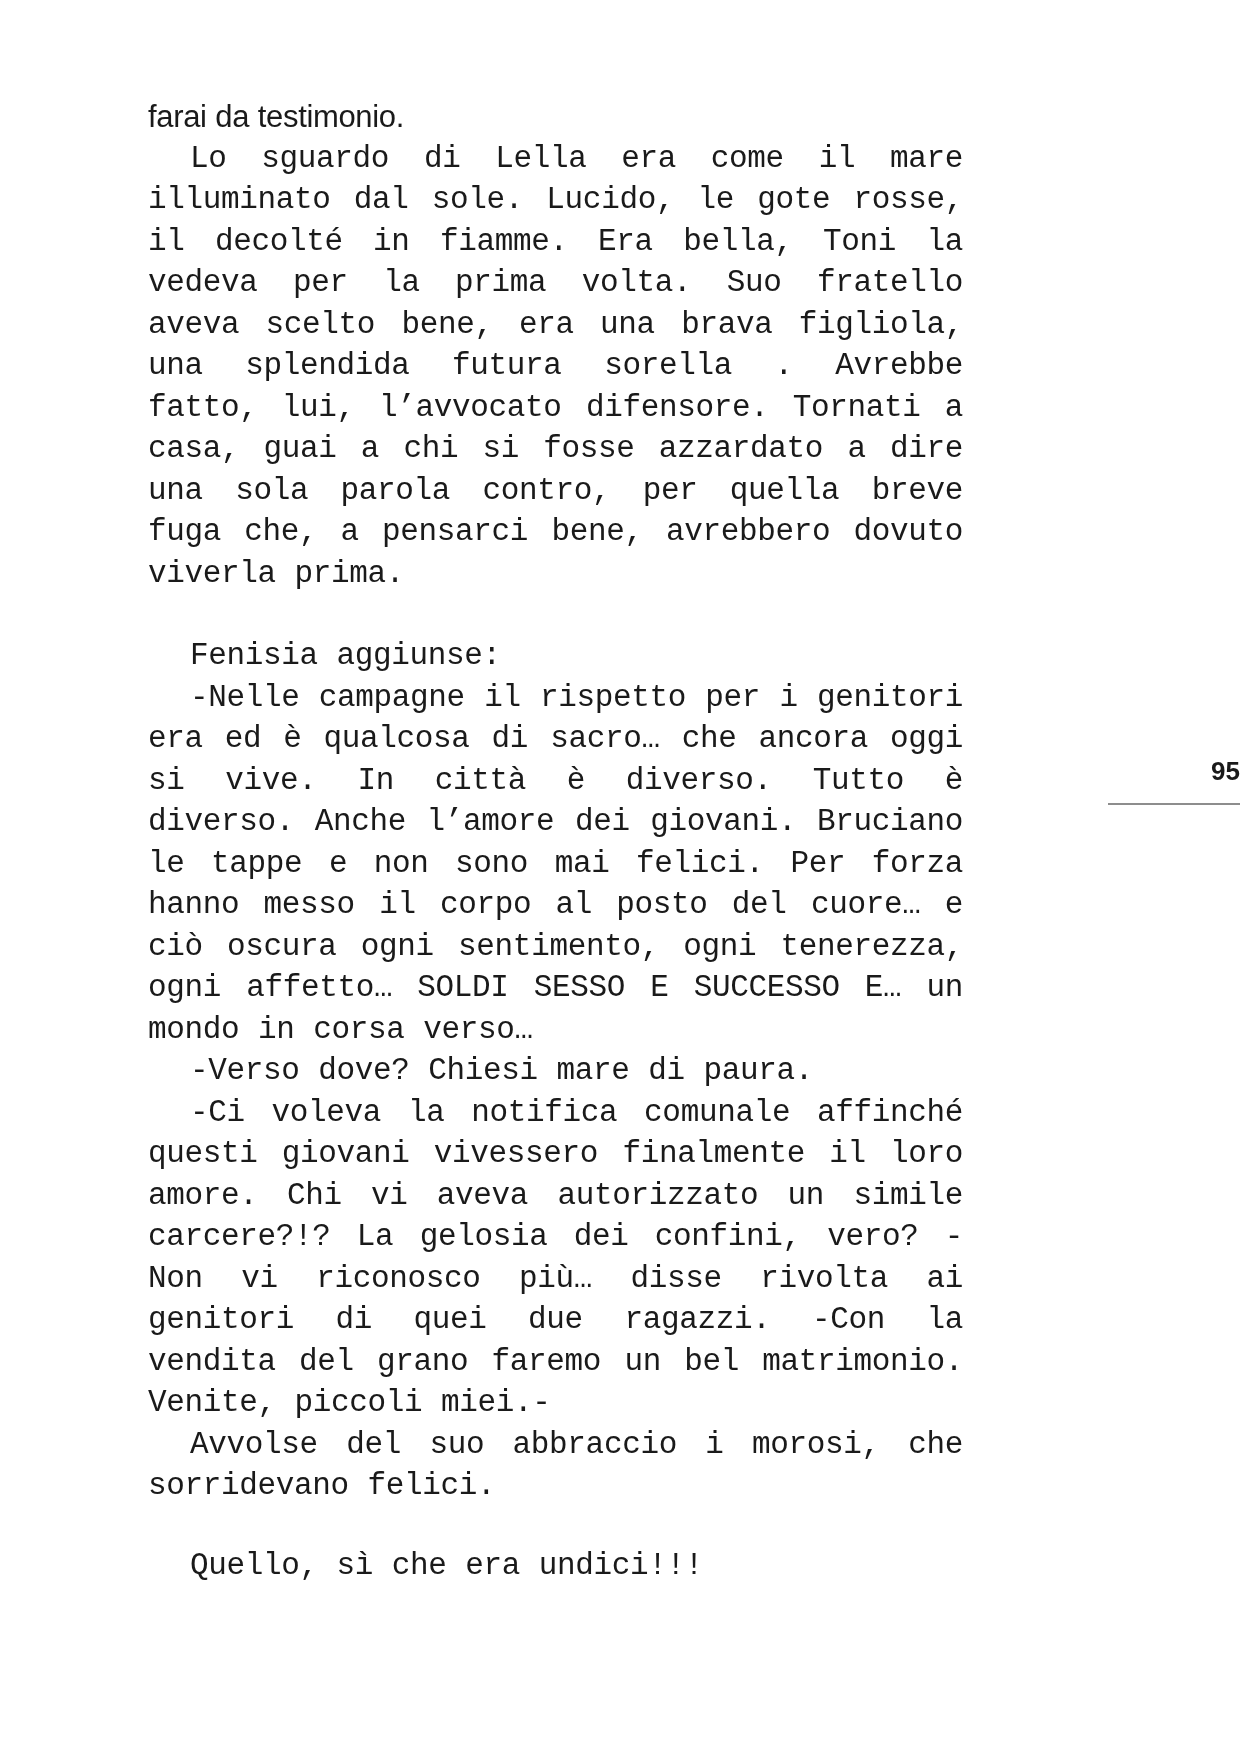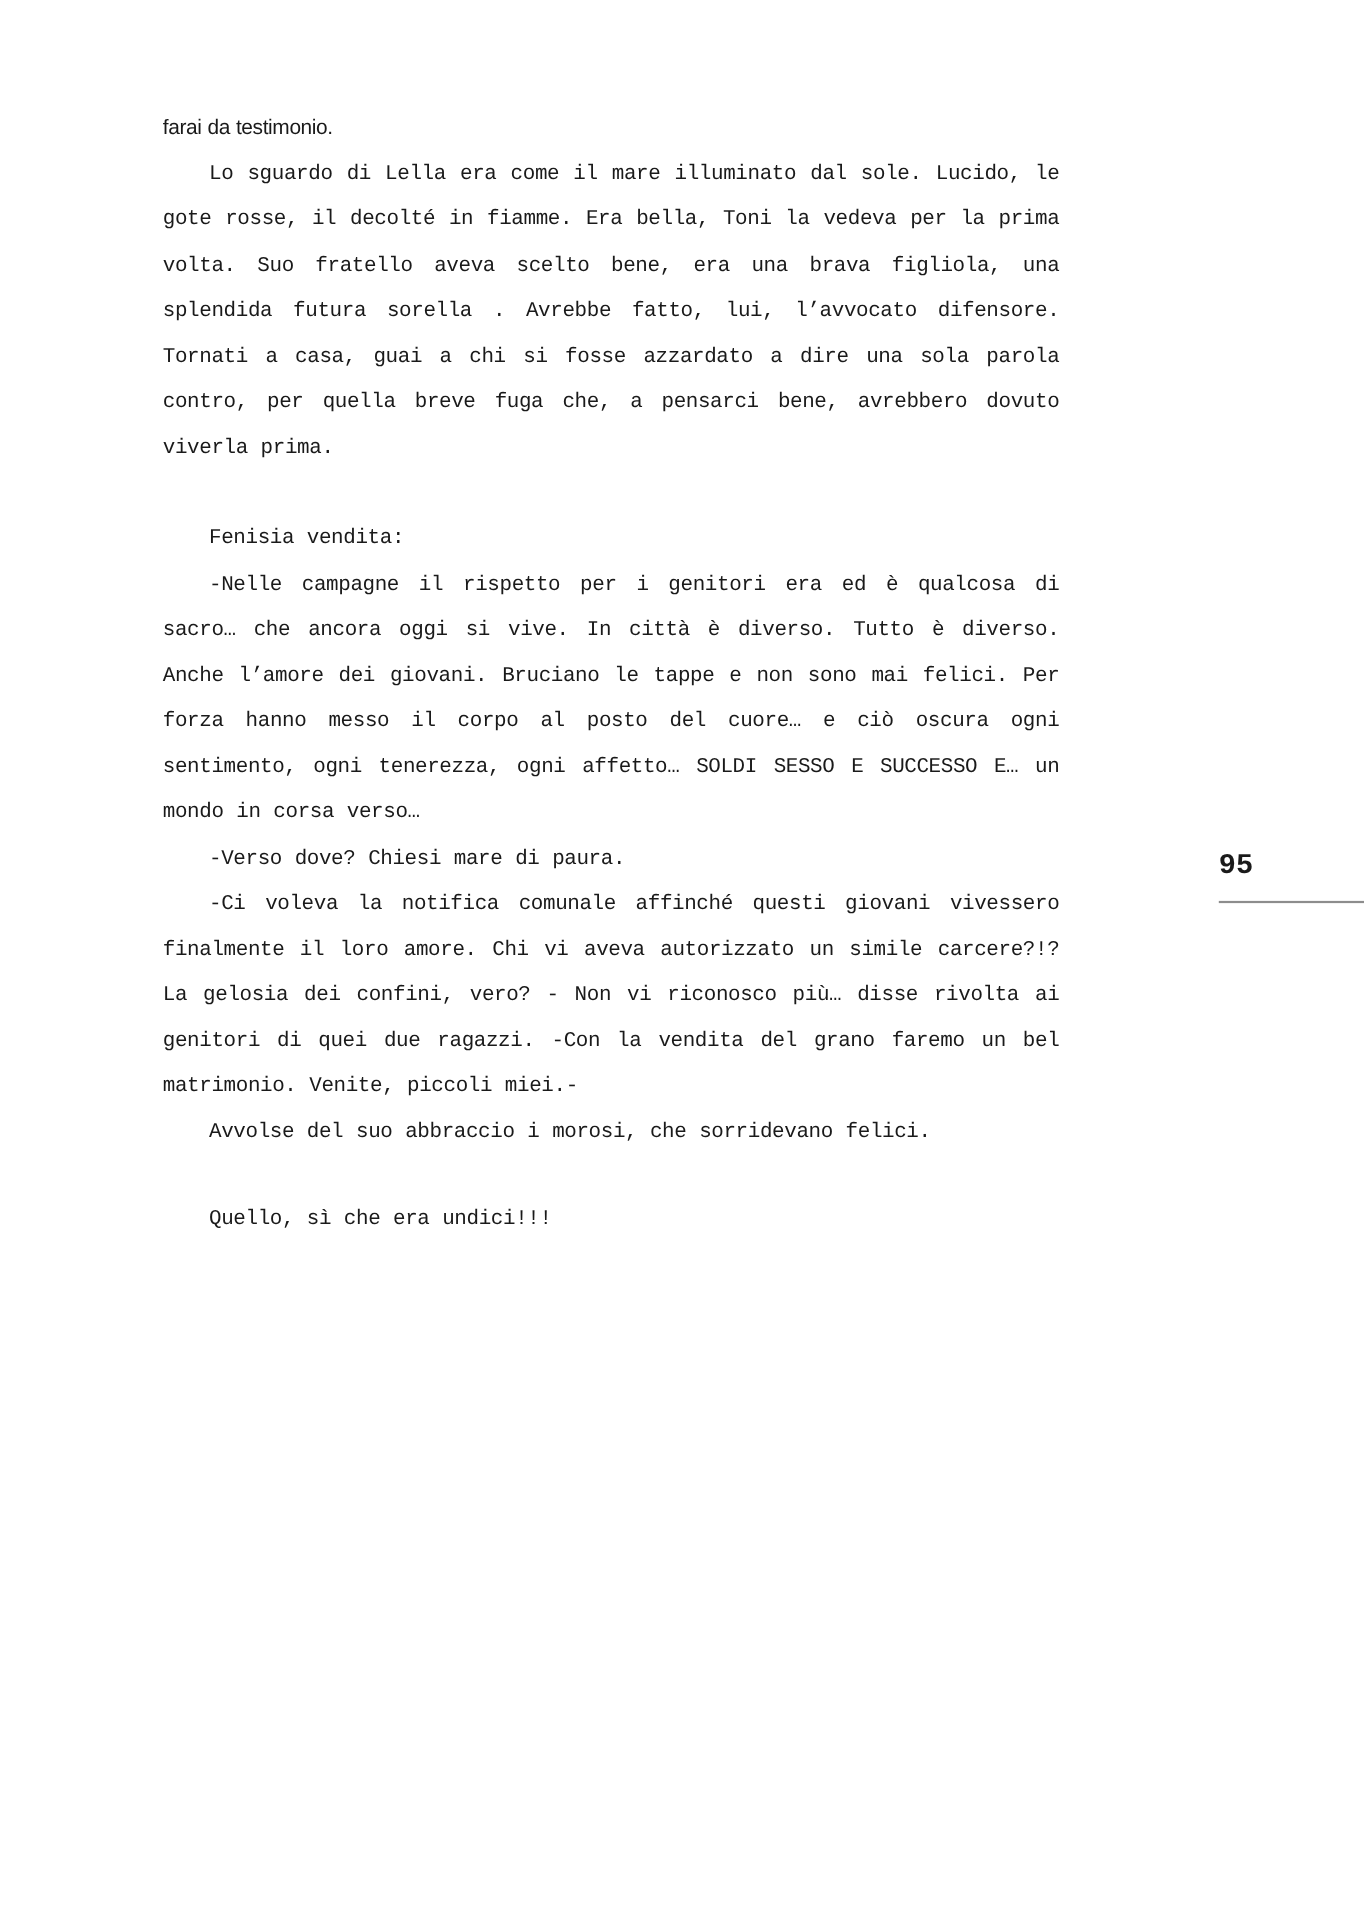--- a/index.html
+++ b/index.html
@@ -25,21 +25,21 @@
   
   .text-column {
     position: absolute;
     left: 148px;
     top: 96px;
     width: 815px;
   }
 
   .para {
     margin: 0;
-    font-size: 19px;
+    font-size: 31px;
     line-height: 41.5px;
     text-align: justify;
     text-justify: inter-word;
     letter-spacing: -0.35px;
     word-spacing: 0.5px;
     font-stretch: condensed;
     transform-origin: left top;
   }
 
   
@@ -55,24 +55,23 @@
     height: 41px;
   }
   .spacer-blank-sm {
     height: 38px;
   }
 
   
   .folio-wrap {
     position: absolute;
     right: 0px;
-    top: 772px;
+    top: 756px;
     width: 150px;
-    text-align: left;
-    font-family: Liberation Mono, monospace;
+    text-align: right;
   }
   .folio {
     font-size: 26px;
     font-weight: bold;
     line-height: 30px;
     color: #1a1a1a;
     padding-left: 18px;
     letter-spacing: 0px;
   }
   .folio-rule {
@@ -89,21 +88,21 @@
 <div class="page">
 
   <div class="text-column">
 
     <p class="para noindent">farai da testimonio.</p>
 
     <p class="para indent">Lo sguardo di Lella era come il mare illuminato dal sole. Lucido, le gote rosse, il decolté in fiamme. Era bella, Toni la vedeva per la prima volta. Suo fratello aveva scelto bene, era una brava figliola, una splendida futura sorella . Avrebbe fatto, lui, l’avvocato difensore. Tornati a casa, guai a chi si fosse azzardato a dire una sola parola contro, per quella breve fuga che, a pensarci bene, avrebbero dovuto viverla  prima.</p>
 
     <div class="spacer-blank"></div>
 
-    <p class="para indent">Fenisia vendita:</p>
+    <p class="para indent">Fenisia aggiunse:</p>
 
     <p class="para indent">-Nelle campagne il rispetto per i genitori era ed è qualcosa di sacro… che ancora oggi si vive. In città è diverso. Tutto è diverso. Anche l’amore dei giovani. Bruciano le tappe e non sono mai felici. Per forza hanno messo il corpo al posto del cuore… e ciò oscura ogni sentimento, ogni tenerezza, ogni affetto… SOLDI SESSO E SUCCESSO E… un  mondo in corsa verso…</p>
 
     <p class="para indent">-Verso dove? Chiesi mare di paura.</p>
 
 
 
 
     <p class="para indent">-Ci voleva la notifica comunale affinché questi giovani vivessero finalmente  il loro amore. Chi vi aveva autorizzato un simile carcere?!? La gelosia dei confini, vero? - Non vi riconosco più… disse rivolta ai genitori di quei due ragazzi. -Con la vendita del grano faremo un bel matrimonio. Venite, piccoli miei.-</p>
 

